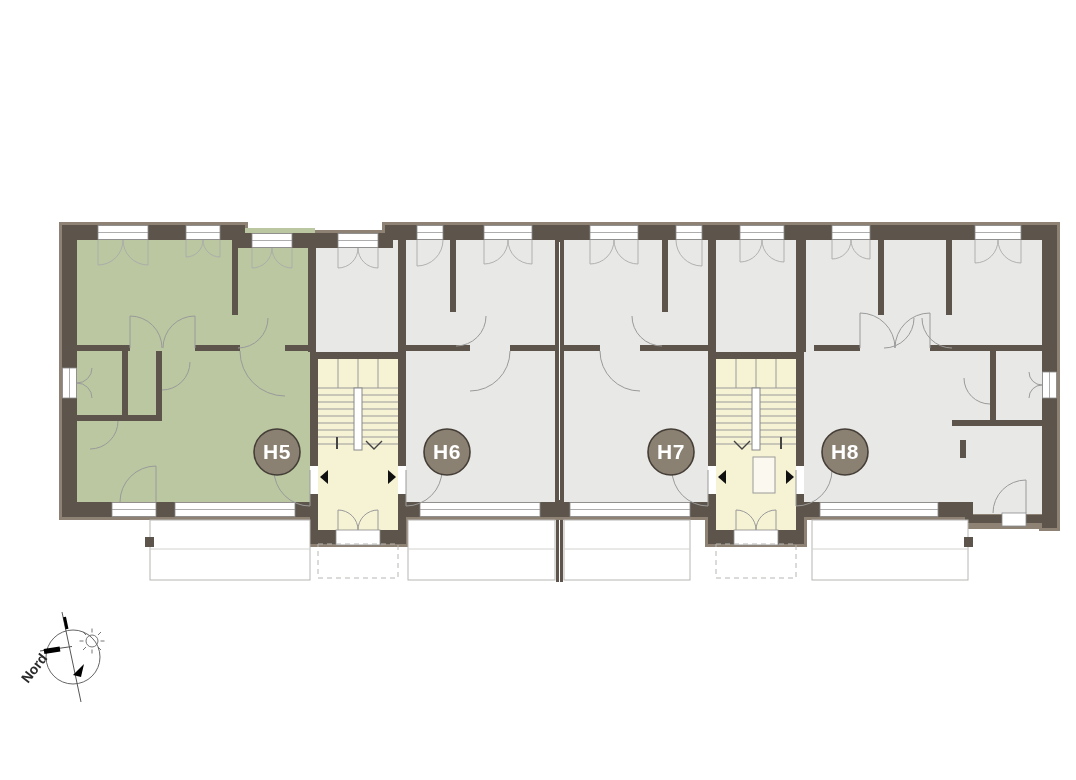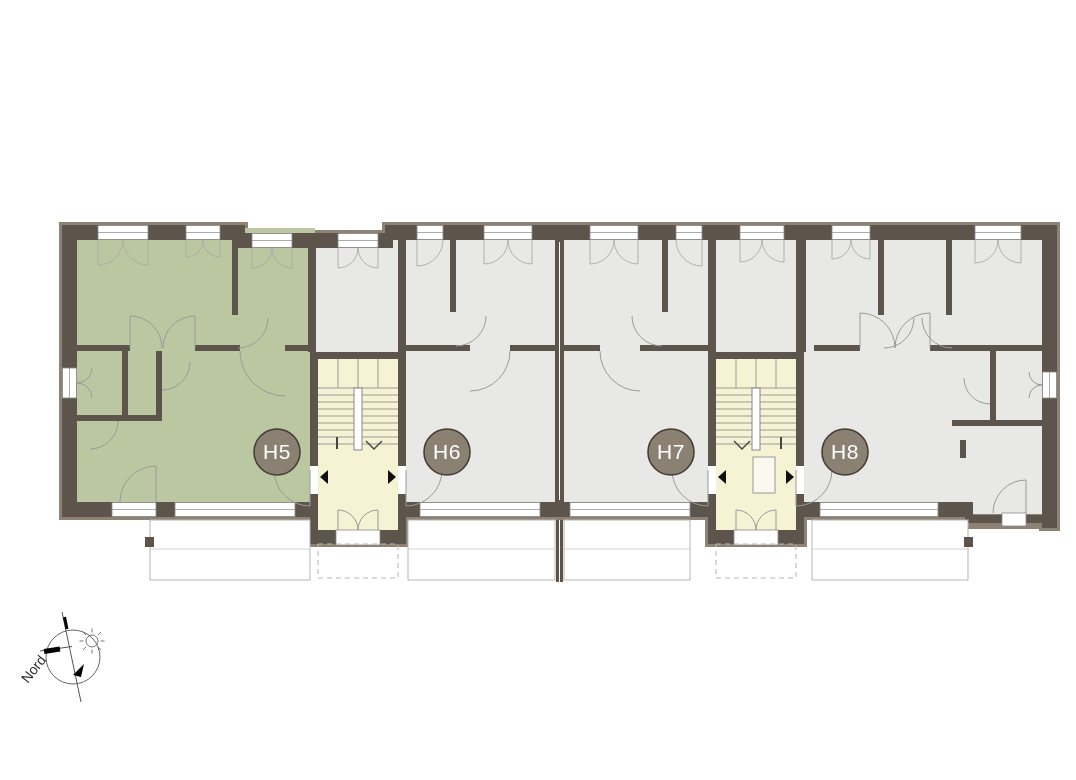--- a/index.html
+++ b/index.html
@@ -1,17 +1,17 @@
 <!DOCTYPE html>
 <html><head>
 <meta charset="utf-8">
 <style>
   html,body{margin:0;padding:0;background:#fff;}
   #canvas{position:relative;width:1076px;height:724px;background:#ffffff;overflow:hidden;
-          font-family:"Liberation Sans",sans-serif;}
+          font-family:"Liberation Sans",sans-serif;font-weight:bold;}
   svg{position:absolute;left:0;top:0;}
   .badge-text{font-family:"Liberation Sans",sans-serif;font-size:21px;fill:#ffffff;letter-spacing:.5px;}
   .nord-text{font-family:"Liberation Sans",sans-serif;font-size:14px;fill:#2a2a2a;}
 </style>
 </head>
 <body>
 
 <div id="canvas">
 <svg width="1076" height="780" viewBox="0 0 1076 780">
 

